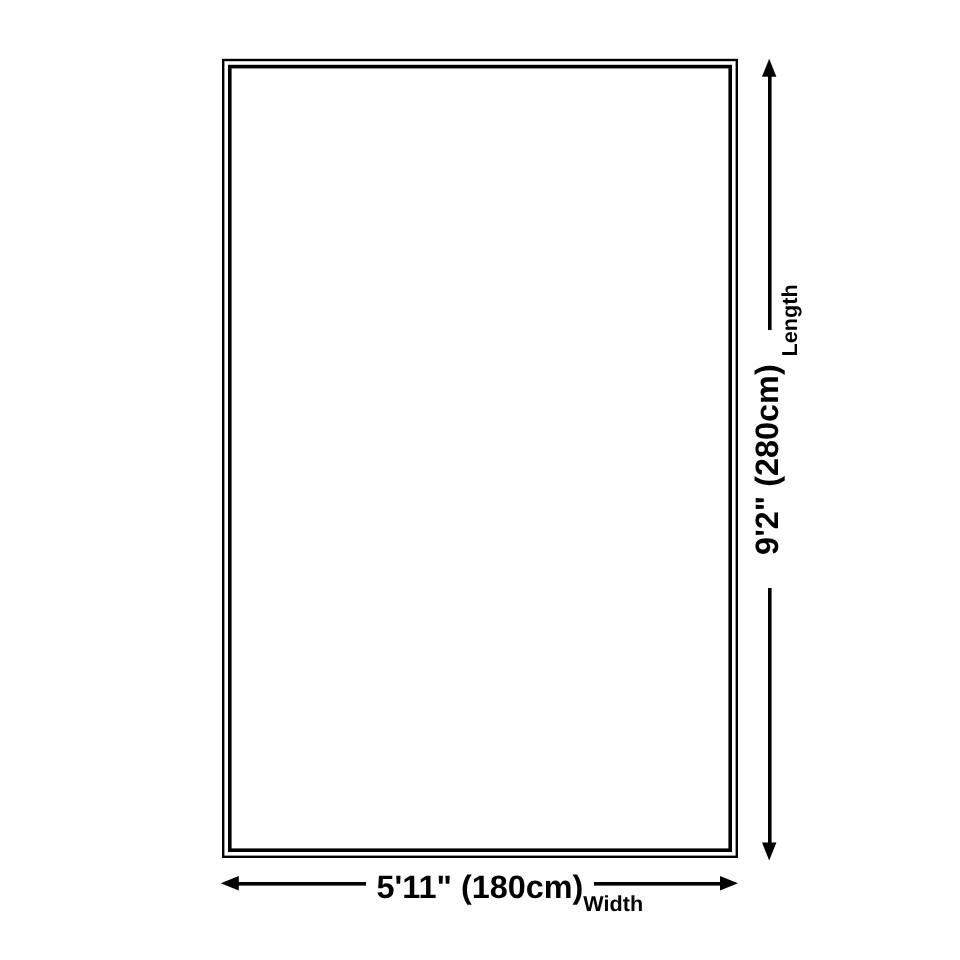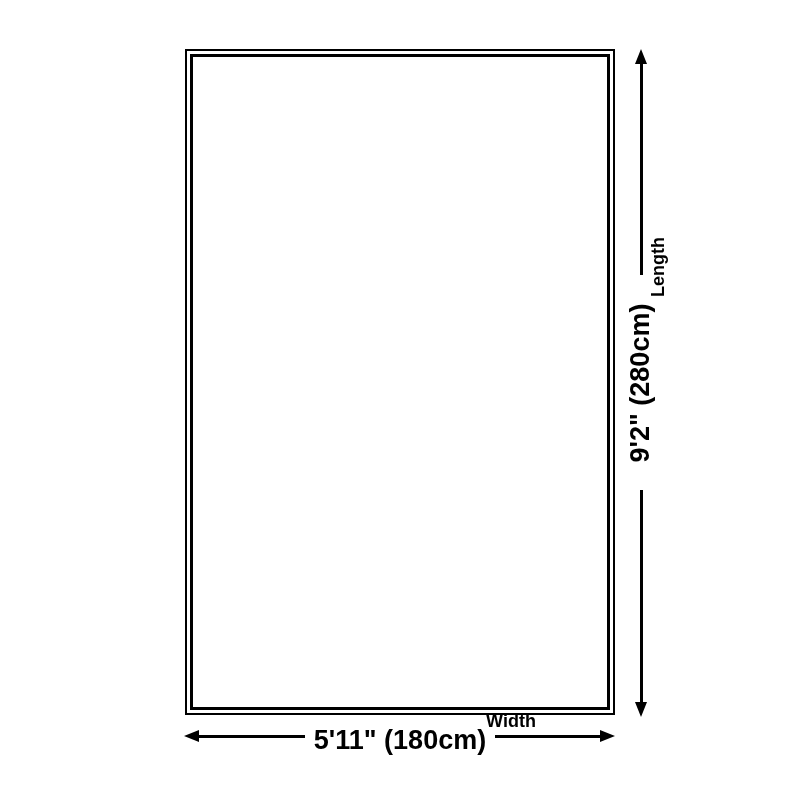--- a/index.html
+++ b/index.html
@@ -109,21 +109,21 @@
   }
   .length-sub {
     left: 658px; top: 267px;
     transform: translate(-50%, -50%) rotate(-90deg);
   }
   .width-value {
     left: 400px; top: 740px;
     transform: translate(-50%, -50%);
   }
   .width-sub {
-    left: 511px; top: 721px;
+    left: 511px; top: 753px;
     transform: translate(-50%, -50%);
   }
 </style>
 </head>
 <body>
 
 <div class="canvas">
 
   <div class="rug-outer">
     <div class="rug-inner"></div>

